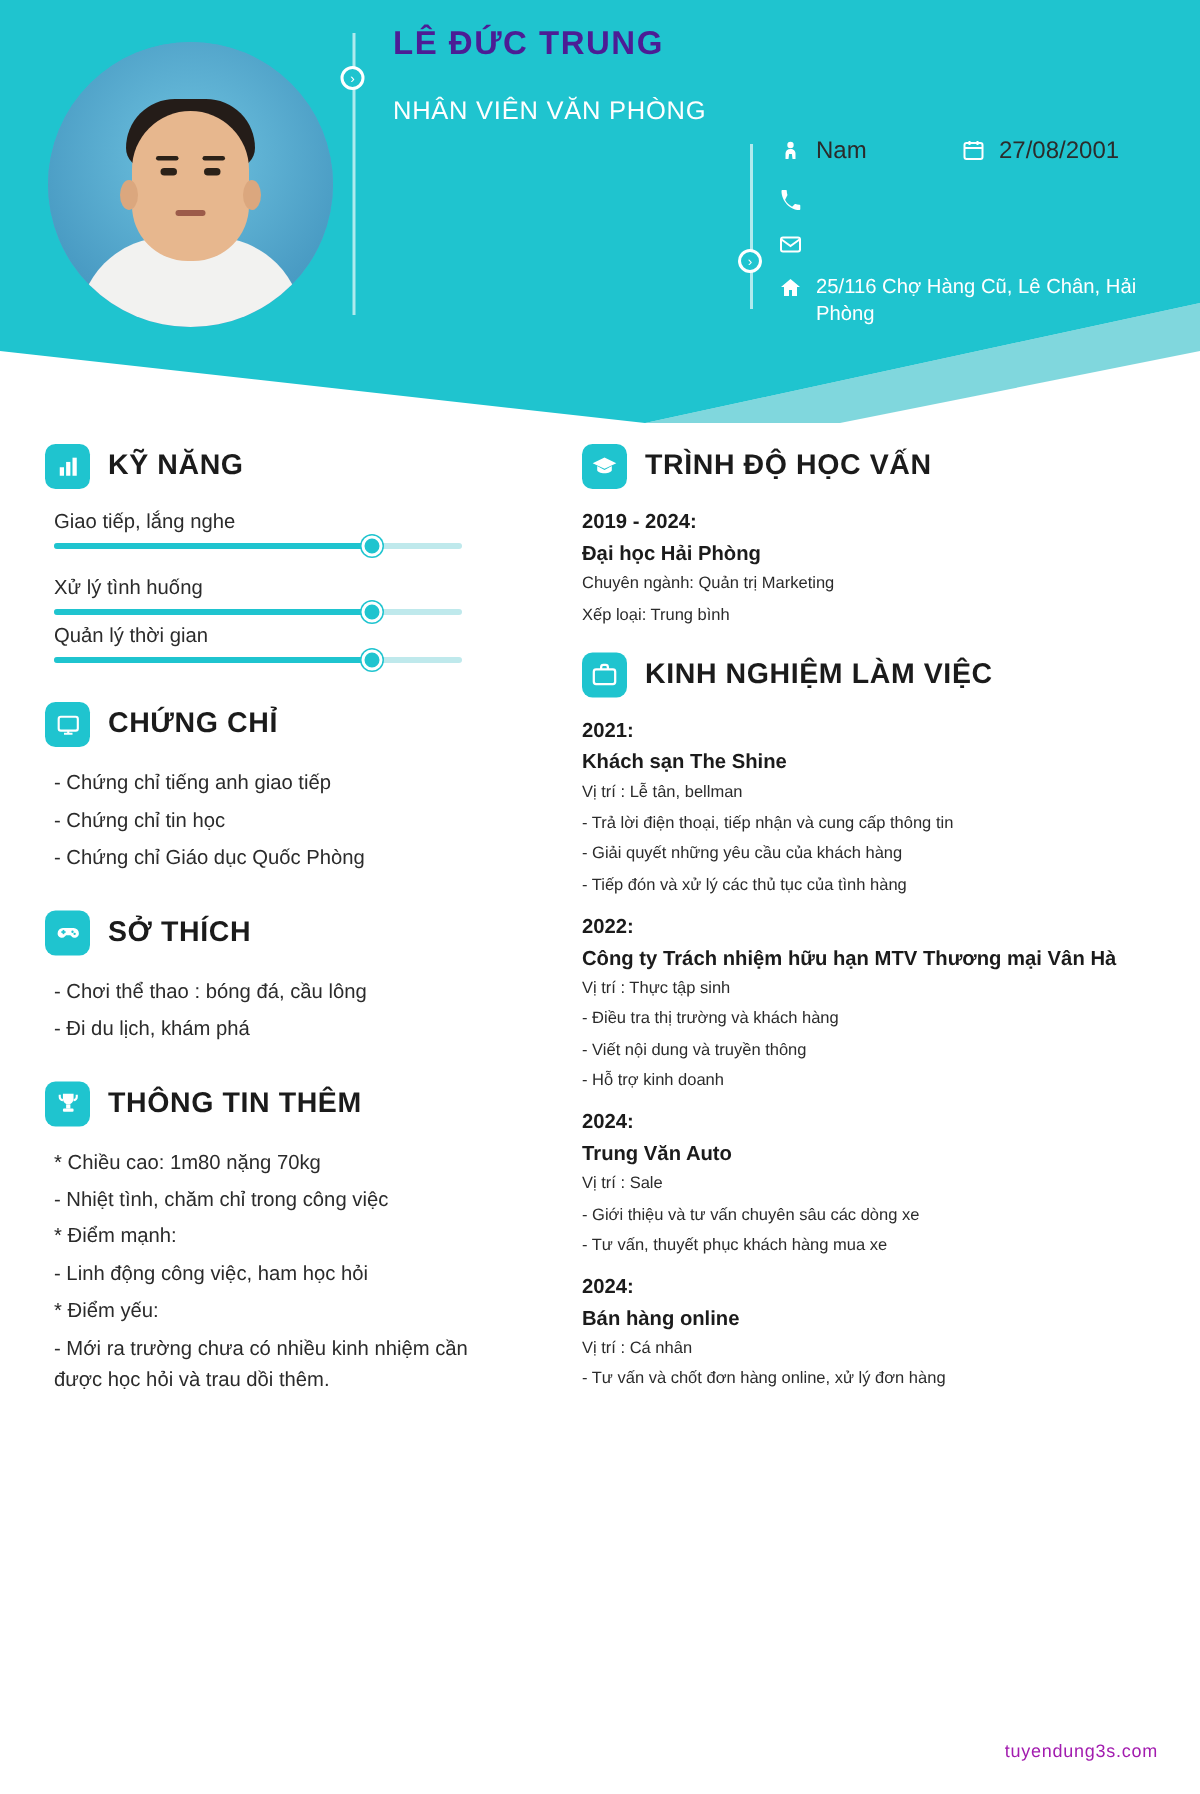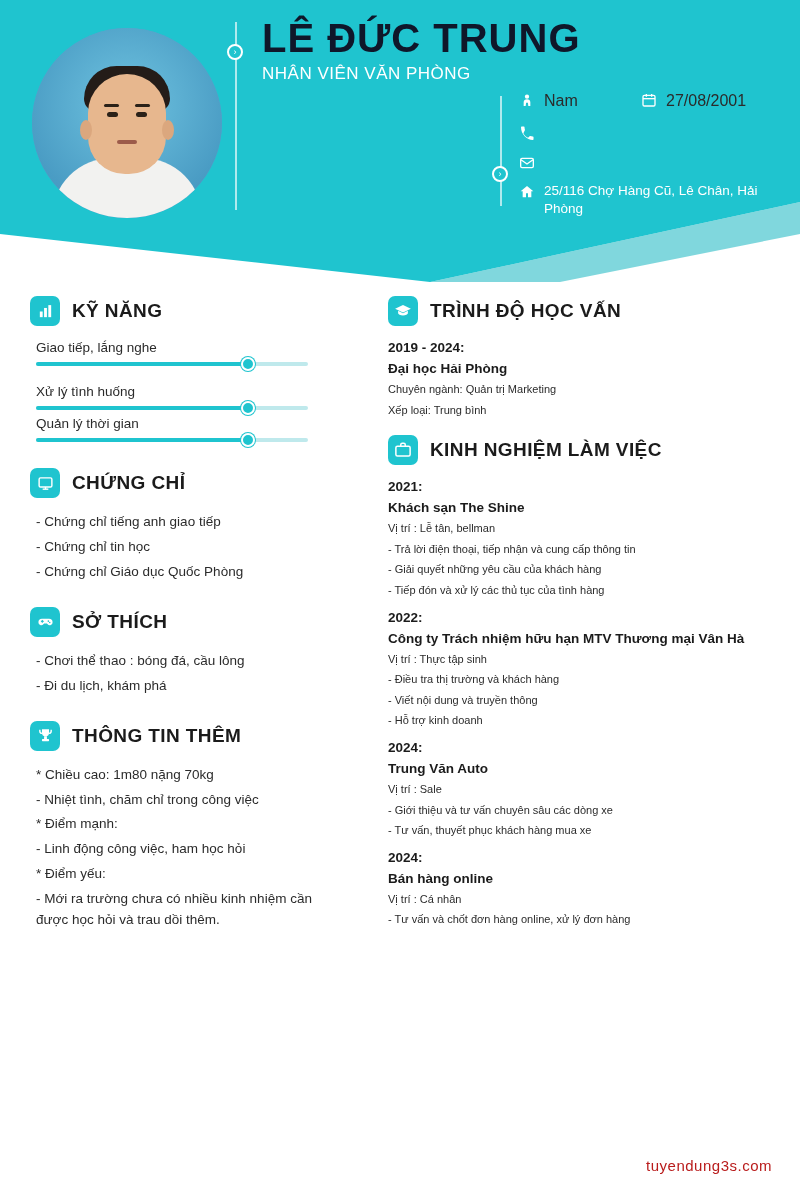--- a/index.html
+++ b/index.html
@@ -56,21 +56,21 @@
     background: rgba(255,255,255,.65);
   }
   .dot-marker {
     position: absolute; width: 16px; height: 16px; border-radius: 50%;
     background: #1fc4cf; border: 2px solid #ffffff;
     display: flex; align-items: center; justify-content: center;
     color: #ffffff; font-size: 9px; line-height: 1;
   }
   .name {
     position: absolute; left: 262px; top: 16px;
-    font-size: 40px; font-weight: bold; color: #0f172a; letter-spacing: 1px;
+    font-size: 22px; font-weight: bold; color: #4c1d95; letter-spacing: 1px;
   }
   .job {
     position: absolute; left: 262px; top: 64px;
     font-size: 17px; color: #ffffff; letter-spacing: .5px;
   }
   .divider-vert2 {
     position: absolute; left: 500px; top: 96px; width: 2px; height: 110px;
     background: rgba(255,255,255,.65);
   }
   .contacts { position: absolute; left: 518px; top: 90px; width: 260px; color: #ffffff; font-size: 13.5px; }
@@ -105,21 +105,21 @@
     background: #1fc4cf; border: 2px solid #ffffff; box-shadow: 0 0 0 1px #1fc4cf;
   }
   .li { font-size: 13.5px; color: #2b2b2b; line-height: 1.55; margin-bottom: 4px; }
 
   .r-date { font-size: 13.5px; font-weight: bold; color: #1b1b1b; margin: 10px 0 6px; }
   .r-org { font-size: 13.5px; font-weight: bold; color: #1b1b1b; margin-bottom: 5px; }
   .r-line { font-size: 11px; color: #2b2b2b; line-height: 1.6; margin-bottom: 3px; }
 
   .watermark {
     position: absolute; right: 28px; bottom: 22px;
-    font-size: 15px; color: #b91c1c; letter-spacing: .5px;
+    font-size: 12px; color: #a21caf; letter-spacing: .5px;
   }
   svg { display: block; }
 </style>
 </head>
 <body>
 
 <div class="page">
 
   <div class="header">
 

